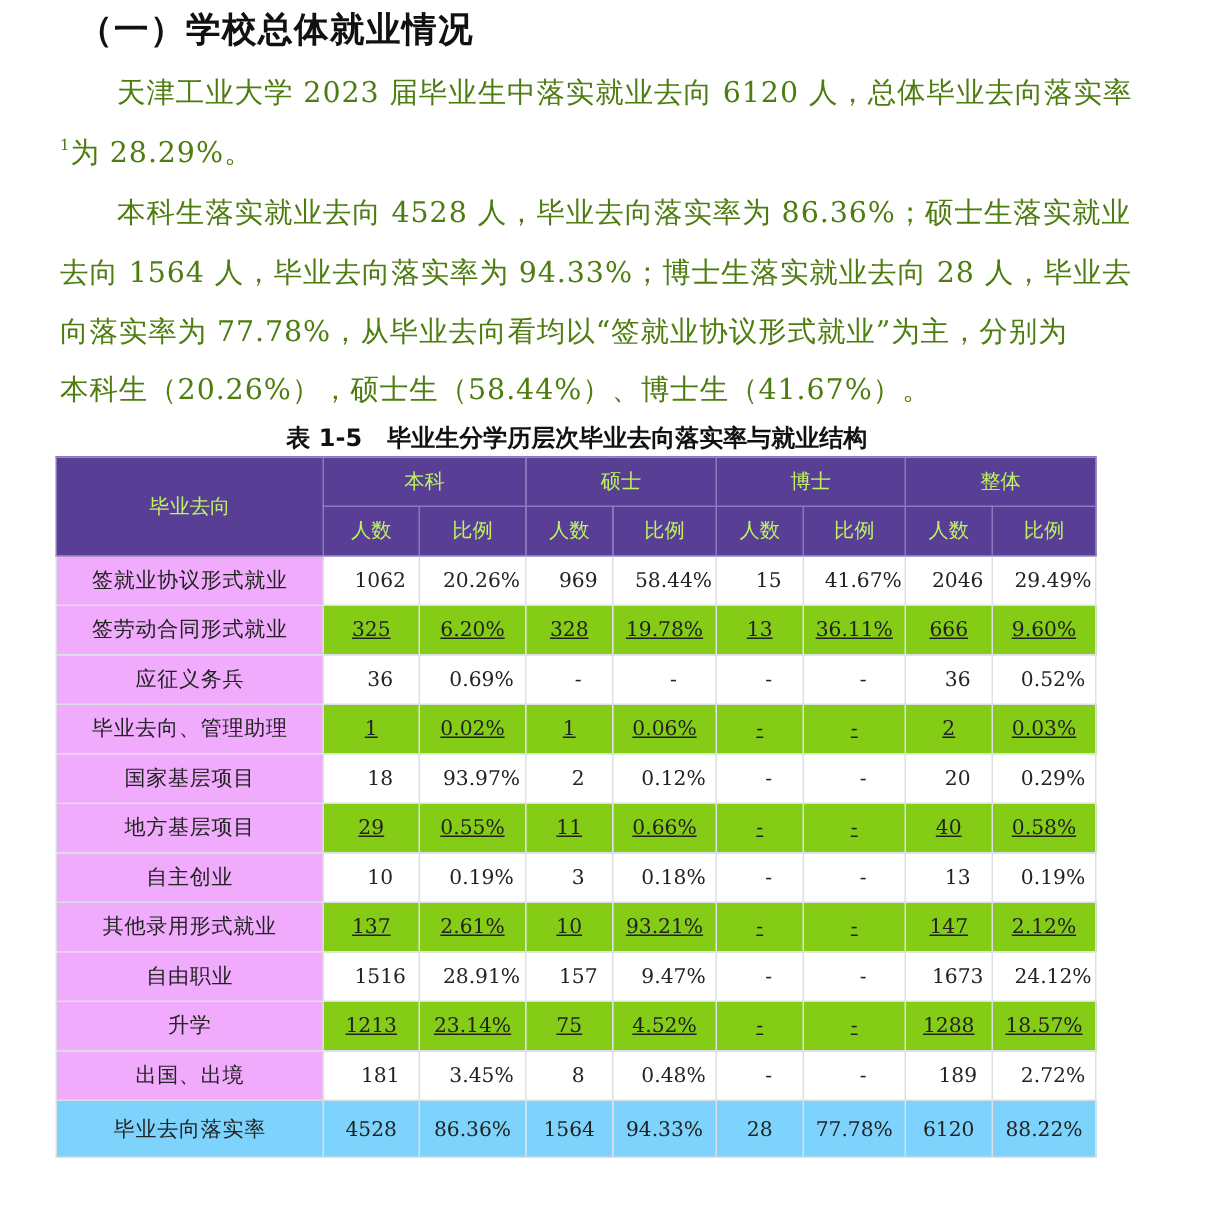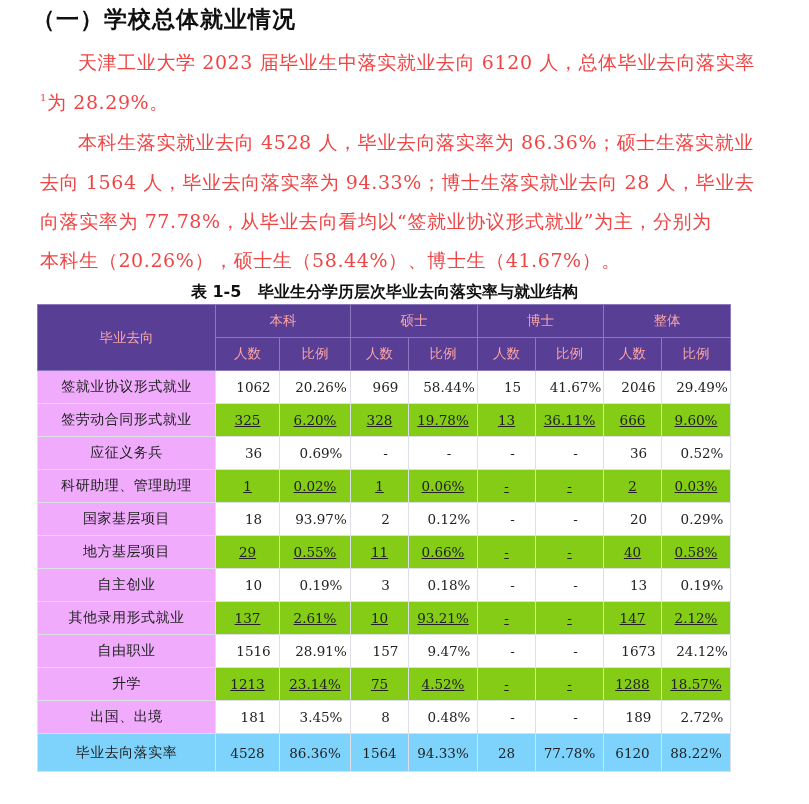--- a/index.html
+++ b/index.html
@@ -10,36 +10,36 @@
     body {
       width: 809px;
       height: 804px;
       position: relative;
       overflow: hidden;
       font-family: "DejaVu Serif", "Liberation Serif", serif;
       color: #1a1a1a;
     }
     .section-title {
       position: absolute;
-      left: 32px;
+      left: 52px;
       top: 4px;
       font-family: "DejaVu Sans", "Liberation Sans", sans-serif;
       font-weight: bold;
       font-size: 23px;
       letter-spacing: 1px;
       color: #111;
       white-space: nowrap;
     }
     .para-line {
       position: absolute;
       left: 40px;
       font-size: 19px;
       line-height: 20px;
       white-space: nowrap;
-      color: #ef4444;
+      color: #4d7c0f;
       letter-spacing: 0.6px;
     }
     .sup {
       font-size: 10px;
       vertical-align: 8px;
       line-height: 0;
     }
     .caption {
       position: absolute;
       left: 0;
@@ -56,21 +56,21 @@
       position: absolute;
       left: 37px;
       top: 304px;
       border-collapse: collapse;
       table-layout: fixed;
       font-family: "DejaVu Serif", "Liberation Serif", serif;
       font-size: 13.5px;
     }
     table.data-table th {
       background: #583e95;
-      color: #fca5a5;
+      color: #bef264;
       font-weight: normal;
       font-family: "DejaVu Sans", "Liberation Sans", sans-serif;
       font-size: 13.5px;
       border: 1px solid #8c78bd;
       text-align: center;
       height: 32px;
       padding: 0;
     }
     table.data-table td {
       border: 1px solid #dcdfe6;
@@ -172,21 +172,21 @@
       <td class="val">36</td>
       <td class="val">0.69%</td>
       <td class="val">-</td>
       <td class="val">-</td>
       <td class="val">-</td>
       <td class="val">-</td>
       <td class="val">36</td>
       <td class="val">0.52%</td>
     </tr>
     <tr class="row-even">
-      <td class="label-cell">科研助理、管理助理</td>
+      <td class="label-cell">毕业去向、管理助理</td>
       <td class="val">1</td>
       <td class="val">0.02%</td>
       <td class="val">1</td>
       <td class="val">0.06%</td>
       <td class="val">-</td>
       <td class="val">-</td>
       <td class="val">2</td>
       <td class="val">0.03%</td>
     </tr>
     <tr class="row-odd">

